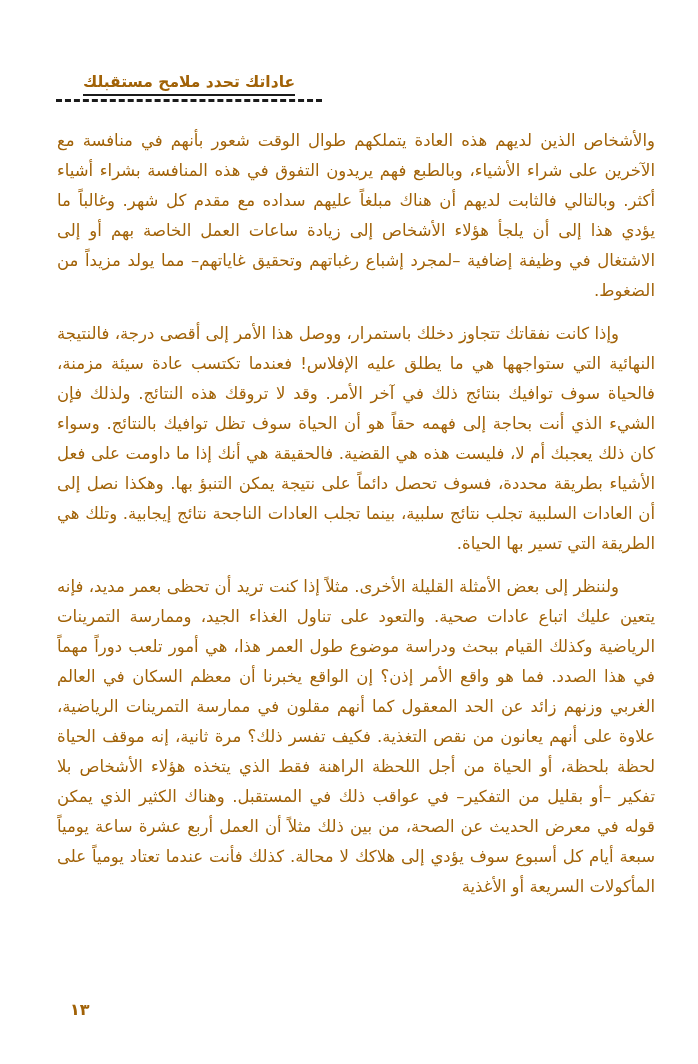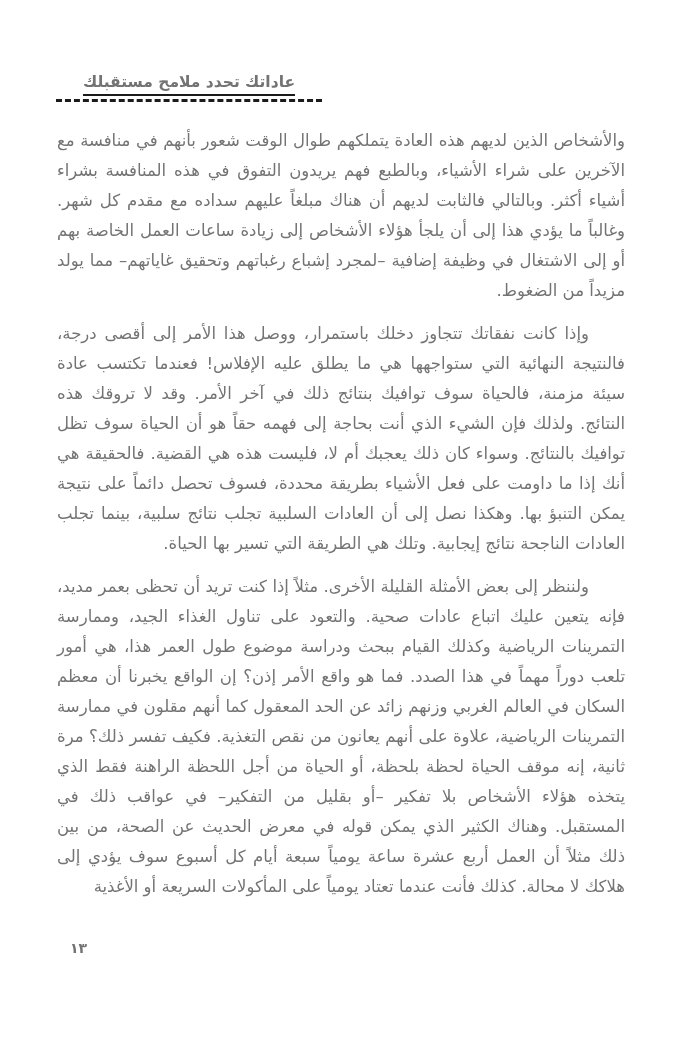--- a/index.html
+++ b/index.html
@@ -7,21 +7,21 @@
     padding: 0;
     background: #ffffff;
   }
   .page {
     position: relative;
     width: 698px;
     height: 1064px;
     background: #ffffff;
     overflow: hidden;
     font-family: "DejaVu Sans", "Liberation Sans", sans-serif;
-    color: #737373;
+    color: #a16207;
   }
   
   .running-header {
     position: absolute;
     top: 72px;
     left: 56px;
     width: 266px;
     text-align: center;
     direction: rtl;
   }
@@ -35,42 +35,42 @@
   }
   .running-header .header-rule {
     margin-top: 3px;
     border-top: 3px dashed #1b1b1b;
     height: 0;
   }
   
   .body-text {
     position: absolute;
     top: 126px;
-    right: 73px;
+    right: 43px;
     left: 57px;
     direction: rtl;
     text-align: justify;
     font-size: 16.5px;
     line-height: 30px;
   }
   .para {
     margin: 0 0 13px 0;
   }
   .para.indent {
     text-indent: 36px;
   }
   .bold {
     font-weight: normal;
   }
   
   .page-number {
     position: absolute;
-    top: 940px;
+    top: 1000px;
     left: 70px;
-    font-size: 14px;
+    font-size: 16px;
     font-weight: bold;
     direction: rtl;
   }
 </style>
 </head>
 <body>
 
 <div class="page">
 
   <div class="running-header">

